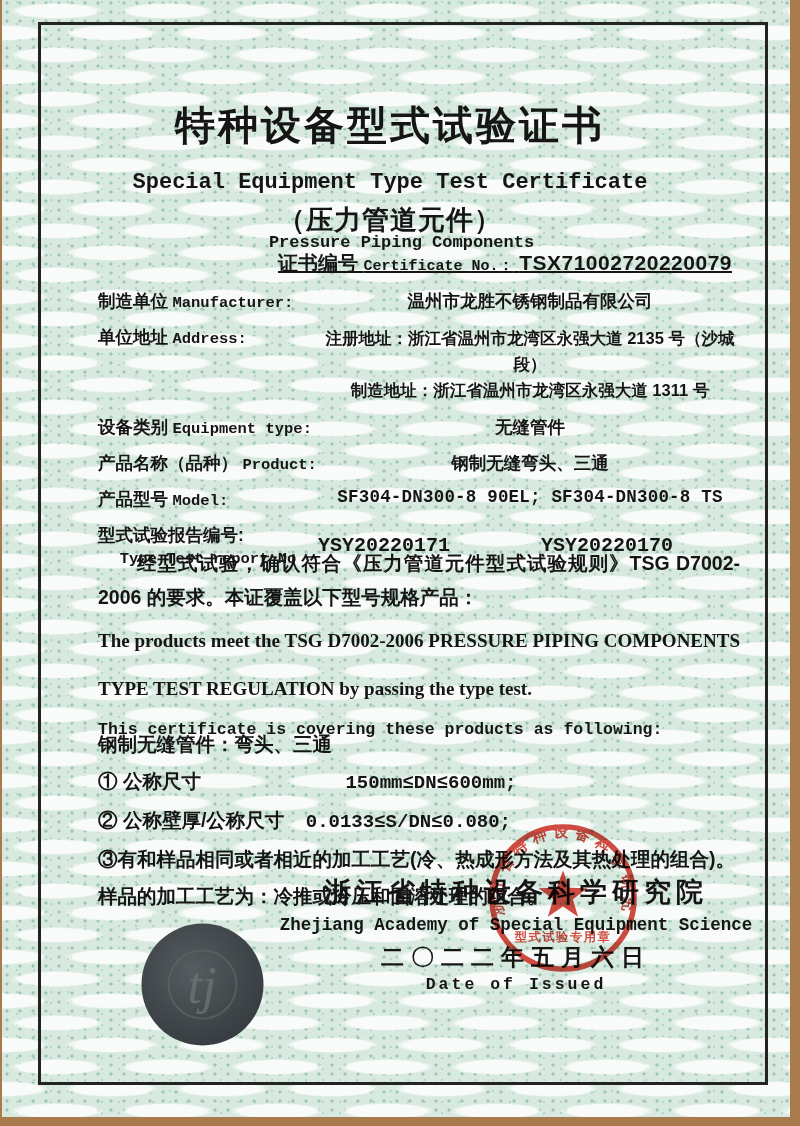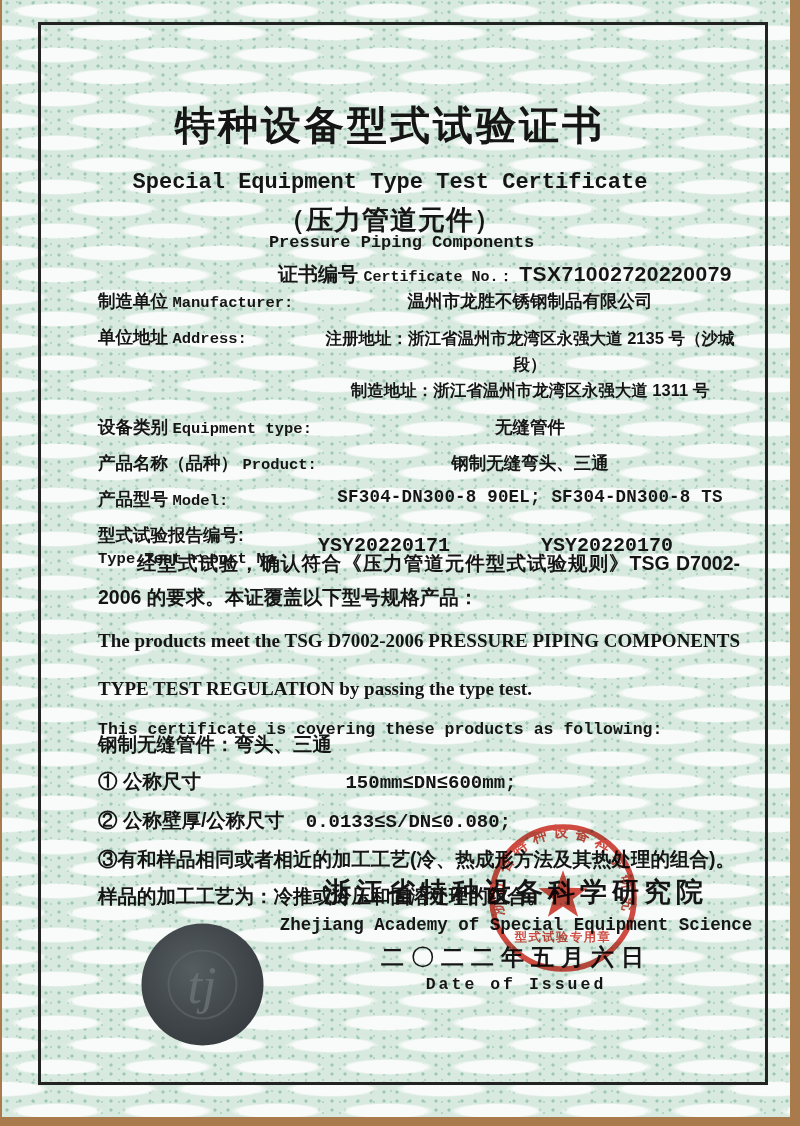--- a/index.html
+++ b/index.html
@@ -30,29 +30,29 @@
 
   .cn   { font-family:"Liberation Sans", sans-serif; }
   .mono { font-family:"Liberation Mono", "DejaVu Sans Mono", monospace; }
   .serif{ font-family:"Liberation Serif", "DejaVu Serif", serif; }
 
   .title-cn   { top:98px;  font-size:40px; font-weight:700; letter-spacing:3px; }
   .title-en   { top:170px; font-size:22px; font-weight:700; }
   .subtitle-cn{ top:202px; font-size:27px; font-weight:600; letter-spacing:1px; }
   .subtitle-en{ top:233px; font-size:17px; font-weight:700;padding-left:23px; }
 
-  .certno { top:261px; right:58px; font-size:20px; font-weight:700; }
+  .certno { top:250px; right:58px; font-size:20px; font-weight:700;text-decoration:underline; }
   .certno .lab-en { font-size:15px; font-weight:700; }
   .certno .num { font-size:21px; letter-spacing:.5px; }
 
   .fields { top:288px; left:96px; right:48px; }
   .frow { display:flex; align-items:flex-start; margin-bottom:11px; }
   .flab { width:220px; flex:0 0 220px; padding-top:1px; }
   .flab .cnl { font-size:17.5px; font-weight:700; }
-  .flab .enl { font-size:15.5px; font-weight:700; }
+  .flab .enl { font-size:15.5px; font-weight:700;text-align:center; }
   .fval { flex:1; font-size:17.5px; font-weight:700; padding-top:1px;text-align:center; }
   .addr-line { font-size:16.5px; line-height:26px; font-weight:700; }
   .model-val { font-size:17.5px; letter-spacing:.2px; }
   .report-lab .cnl { display:block; font-size:17.5px; font-weight:700; }
   .report-lab .enl { display:block; font-size:15.5px; font-weight:700; margin-top:3px; }
   .report-vals { display:flex; gap:91px; padding-top:12px; font-size:20px; font-weight:700; }
 
   .decl { top:546px; left:96px; right:50px; }
   .decl-cn { font-size:19.5px; line-height:34px; font-weight:700; text-indent:2em;
              text-align:justify; }

